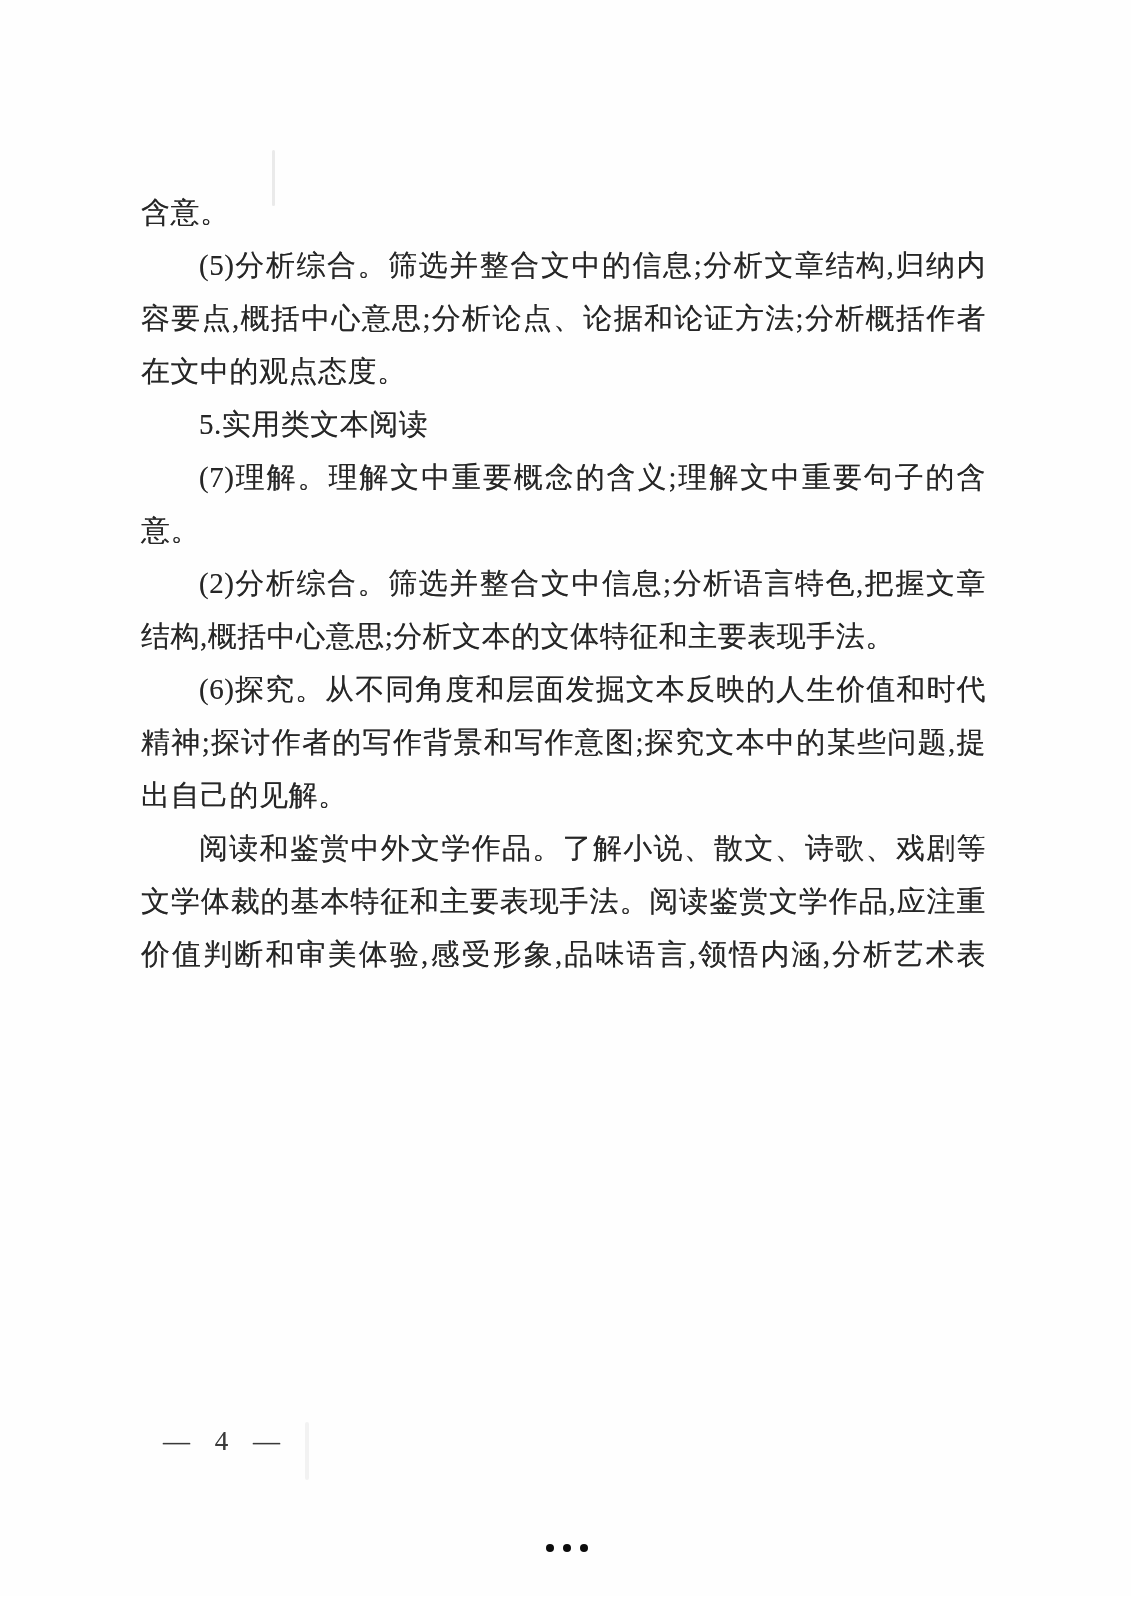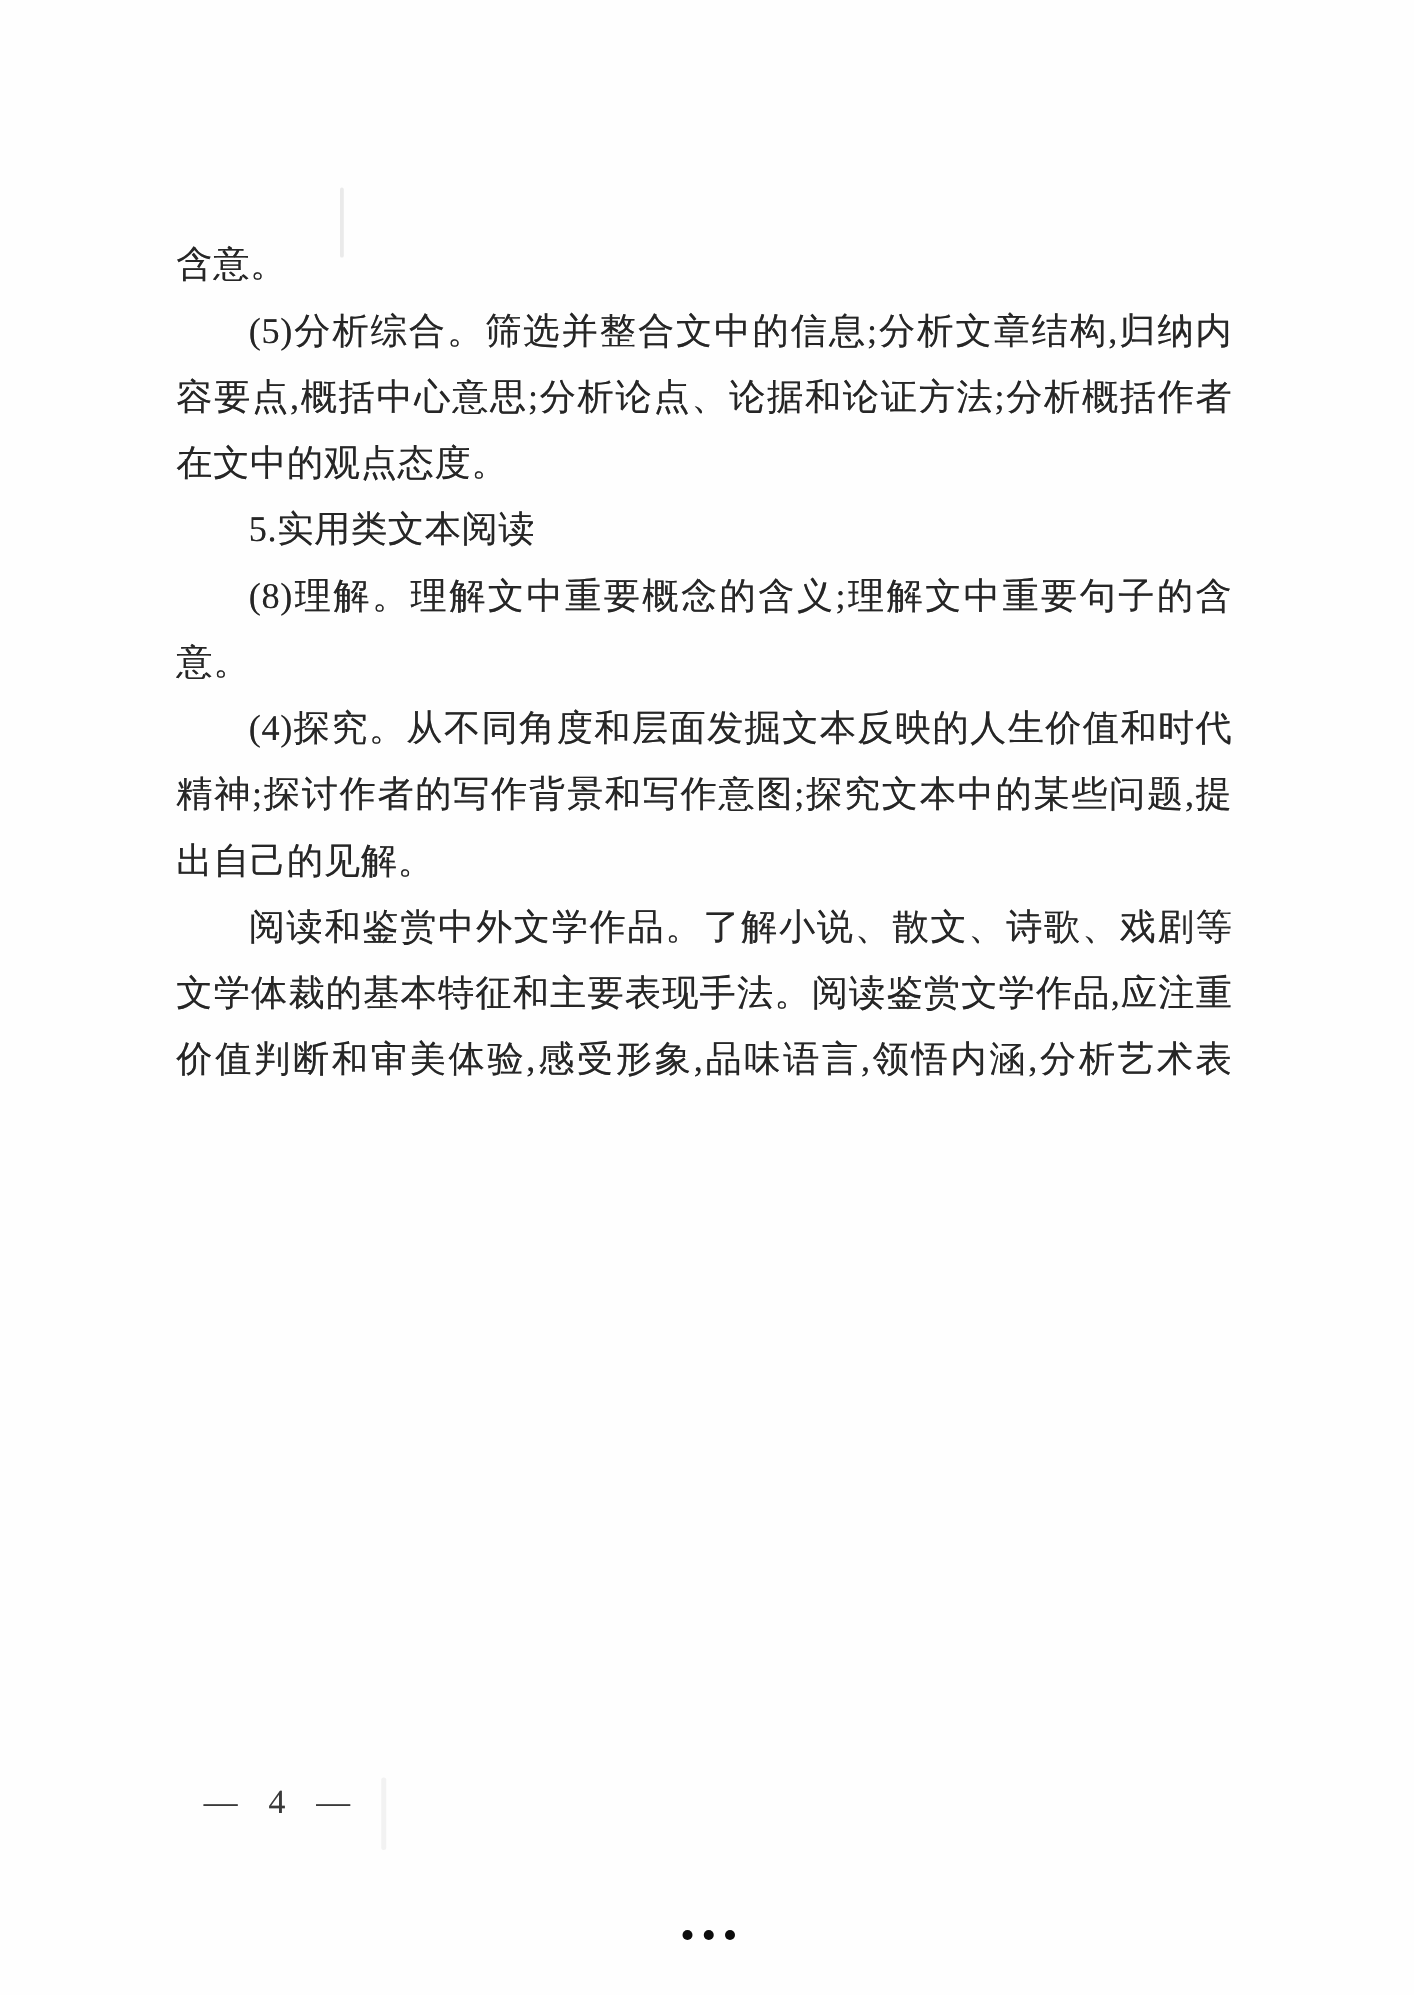--- a/index.html
+++ b/index.html
@@ -92,22 +92,23 @@
 
 <div class="page">
 
   <div class="artifact artifact-top"></div>
   <div class="artifact artifact-bottom"></div>
 
   <main class="text-block">
     <p>含意。</p>
     <p class="indent">(5)分析综合。筛选并整合文中的信息;分析文章结构,归纳内容要点,概括中心意思;分析论点、论据和论证方法;分析概括作者在文中的观点态度。</p>
     <p class="indent">5.实用类文本阅读</p>
-    <p class="indent">(8)理解。理解文中重要概念的含义;理解文中重要句子的含意。</p>
-    <p class="indent">(4)探究。从不同角度和层面发掘文本反映的人生价值和时代精神;探讨作者的写作背景和写作意图;探究文本中的某些问题,提出自己的见解。</p>
+    <p class="indent">(7)理解。理解文中重要概念的含义;理解文中重要句子的含意。</p>
+    <p class="indent">(2)分析综合。筛选并整合文中信息;分析语言特色,把握文章结构,概括中心意思;分析文本的文体特征和主要表现手法。</p>
+    <p class="indent">(6)探究。从不同角度和层面发掘文本反映的人生价值和时代精神;探讨作者的写作背景和写作意图;探究文本中的某些问题,提出自己的见解。</p>
     <p class="indent fill-last">阅读和鉴赏中外文学作品。了解小说、散文、诗歌、戏剧等文学体裁的基本特征和主要表现手法。阅读鉴赏文学作品,应注重价值判断和审美体验,感受形象,品味语言,领悟内涵,分析艺术表</p>
   </main>
 
   <div class="footer">
     <span>— 4 —</span>
   </div>
 
   <div class="ellipsis-dots">
     <span class="dot"></span>
     <span class="dot"></span>

